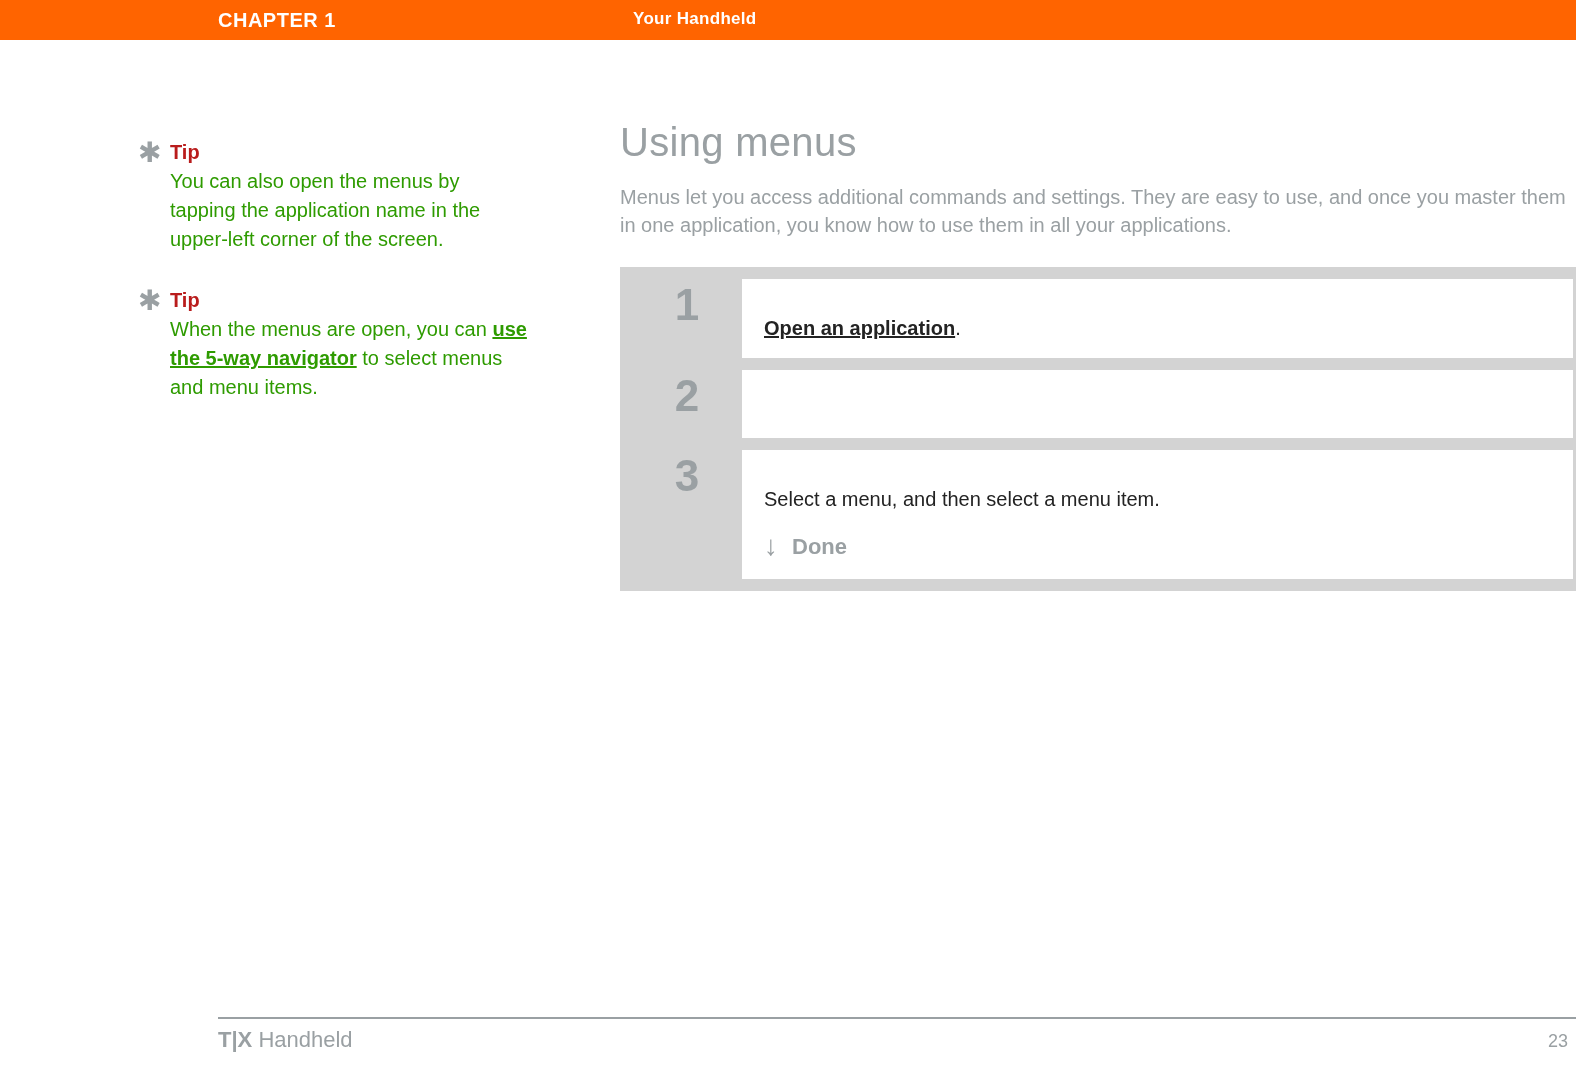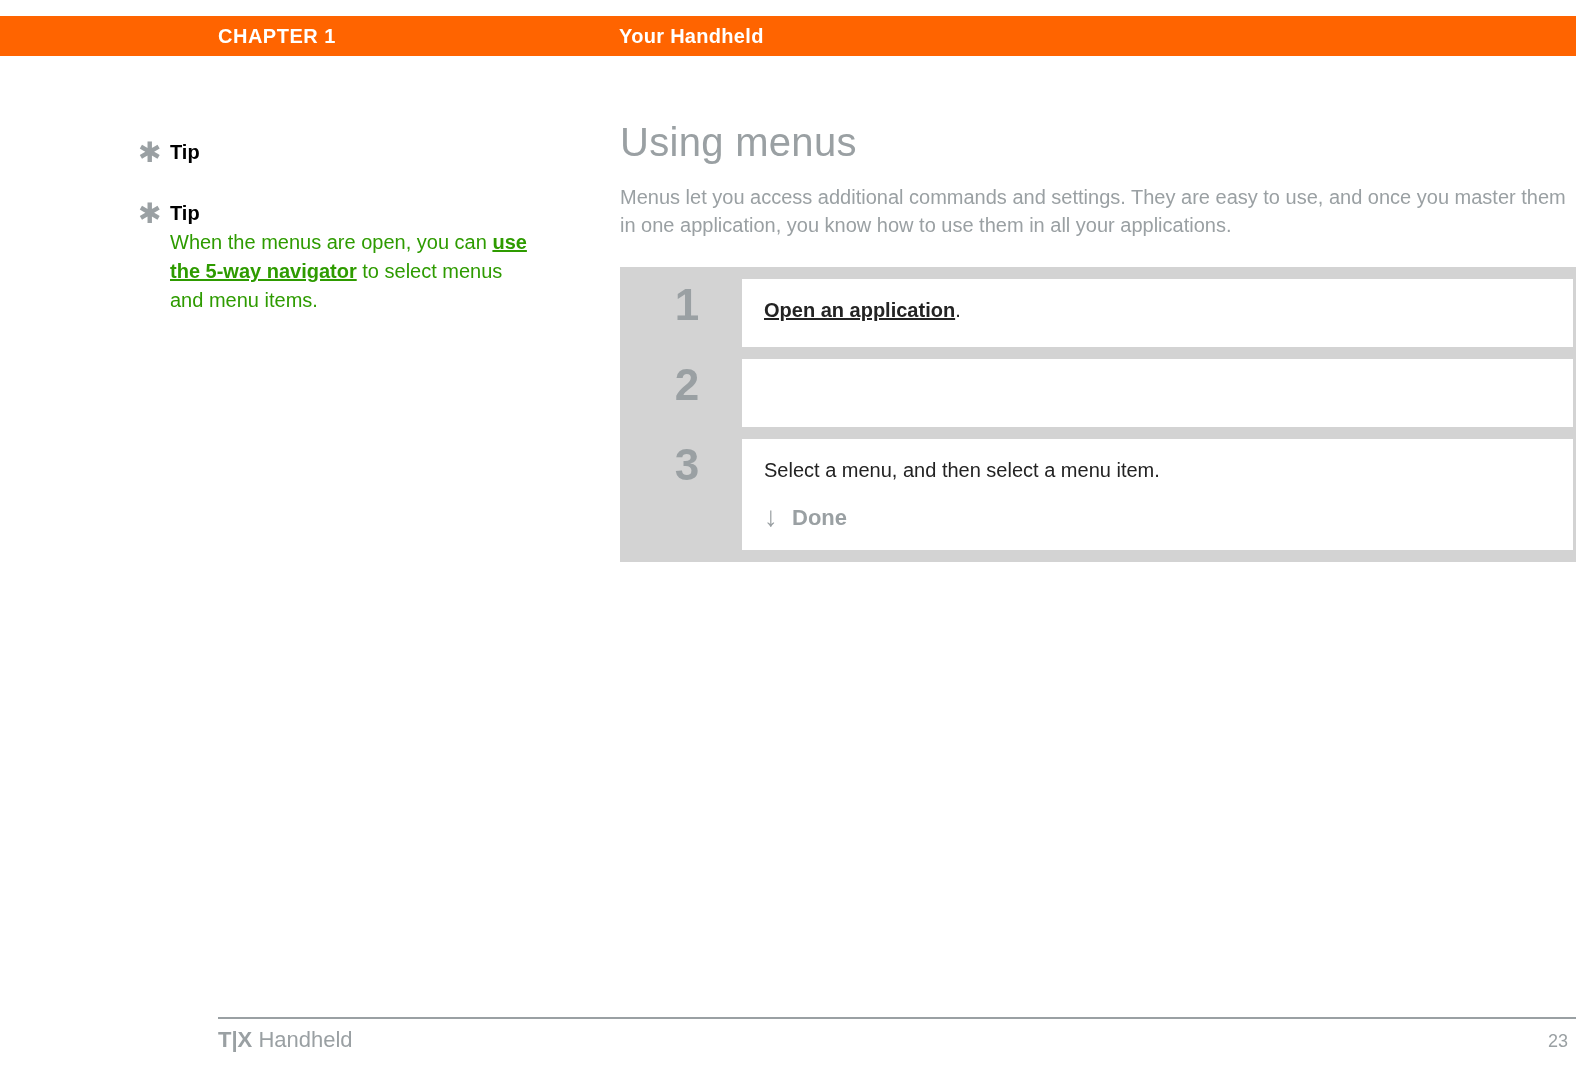--- a/index.html
+++ b/index.html
@@ -11,38 +11,37 @@
     position: relative;
     overflow: hidden;
   }
 
   
   .header {
     background: #ff6400;
     height: 40px;
     width: 100%;
     position: relative;
-    margin-top: 16px;
   }
   .header .chapter {
     position: absolute;
     left: 218px;
     top: 9px;
     color: #fff;
     font-weight: 700;
     font-size: 20px;
     letter-spacing: 0.5px;
   }
   .header .topic {
     position: absolute;
-    left: 619px;
+    left: 633px;
     top: 9px;
     color: #fff;
     font-weight: 700;
-    font-size: 20px;
+    font-size: 17px;
     letter-spacing: 0.3px;
   }
 
   .content {
     position: absolute;
     left: 170px;
     right: 0;
     top: 120px;
   }
 
@@ -63,21 +62,21 @@
   }
   .tip-star {
     position: absolute;
     left: -32px;
     top: 1px;
     color: #9aa0a3;
     font-size: 28px;
     line-height: 1;
   }
   .tip-label {
-    color: #000000;
+    color: #b91c1c;
     font-weight: 700;
   }
   .tip-body {
     color: #2e9b00;
   }
   .tip .link {
     color: #2e9b00;
     text-decoration: underline;
     font-weight: 700;
   }
@@ -126,21 +125,21 @@
     align-self: stretch;
   }
   .step-num {
     color: #9aa0a3;
     font-family: Arial, sans-serif;
     font-weight: 900;
     font-size: 44px;
     line-height: 1;
   }
   .step-body {
-    padding: 20px 22px 18px 22px;
+    padding: 38px 22px 18px 22px;
     flex: 1;
     font-size: 20px;
     color: #232323;
   }
   .step-body .u {
     text-decoration: underline;
     font-weight: 700;
     color: #232323;
   }
   .menu-icon {
@@ -213,20 +212,23 @@
 </div>
 
 <div class="content">
 
   <div class="sidebar">
 
     <div class="tip">
       <div class="tip-head">
         <span class="tip-star">✱</span>
         <span class="tip-label">Tip</span>
+      </div>
+      <div class="tip-body">
+        <span>You can also open the menus by tapping the application name in the upper-left corner of the screen.</span>
       </div>
     </div>
 
     <div class="tip">
       <div class="tip-head">
         <span class="tip-star">✱</span>
         <span class="tip-label">Tip</span>
       </div>
       <div class="tip-body">
         <span>When the menus are open, you can </span><a href="#" class="link">use the 5-way navigator</a><span> to select menus and menu items.</span>

